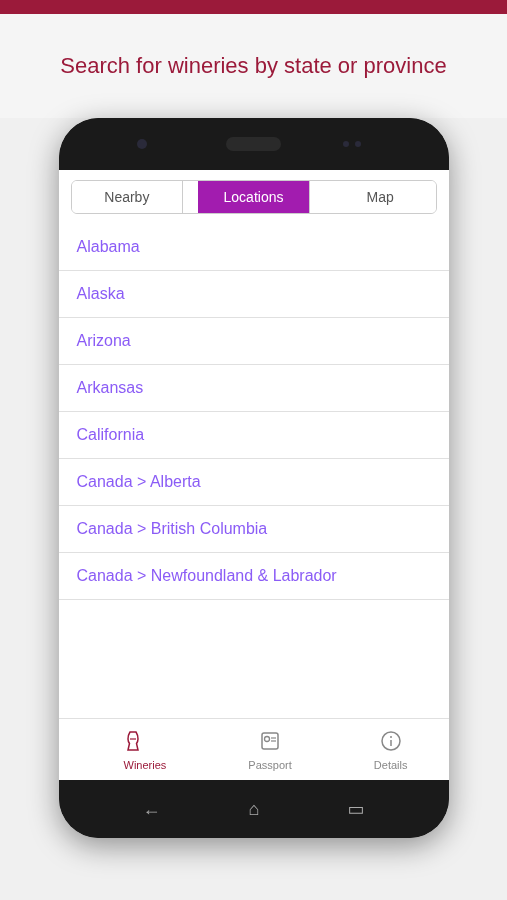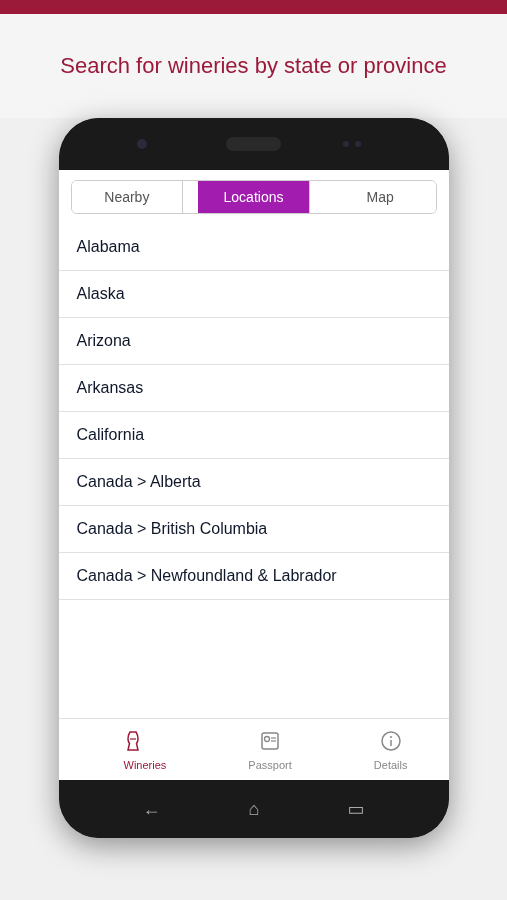--- a/index.html
+++ b/index.html
@@ -172,21 +172,21 @@
     
     .location-list {
       flex: 1;
       overflow-y: auto;
       background: white;
     }
 
     .location-item {
       padding: 14px 18px;
       font-size: 16px;
-      color: #0f172a;
+      color: #8b5cf6;
       border-bottom: 1px solid #e0e0e0;
       cursor: pointer;
     }
 
     
     .bottom-nav {
       width: 100%;
       height: 62px;
       background: white;
       border-top: 1px solid #e0e0e0;

